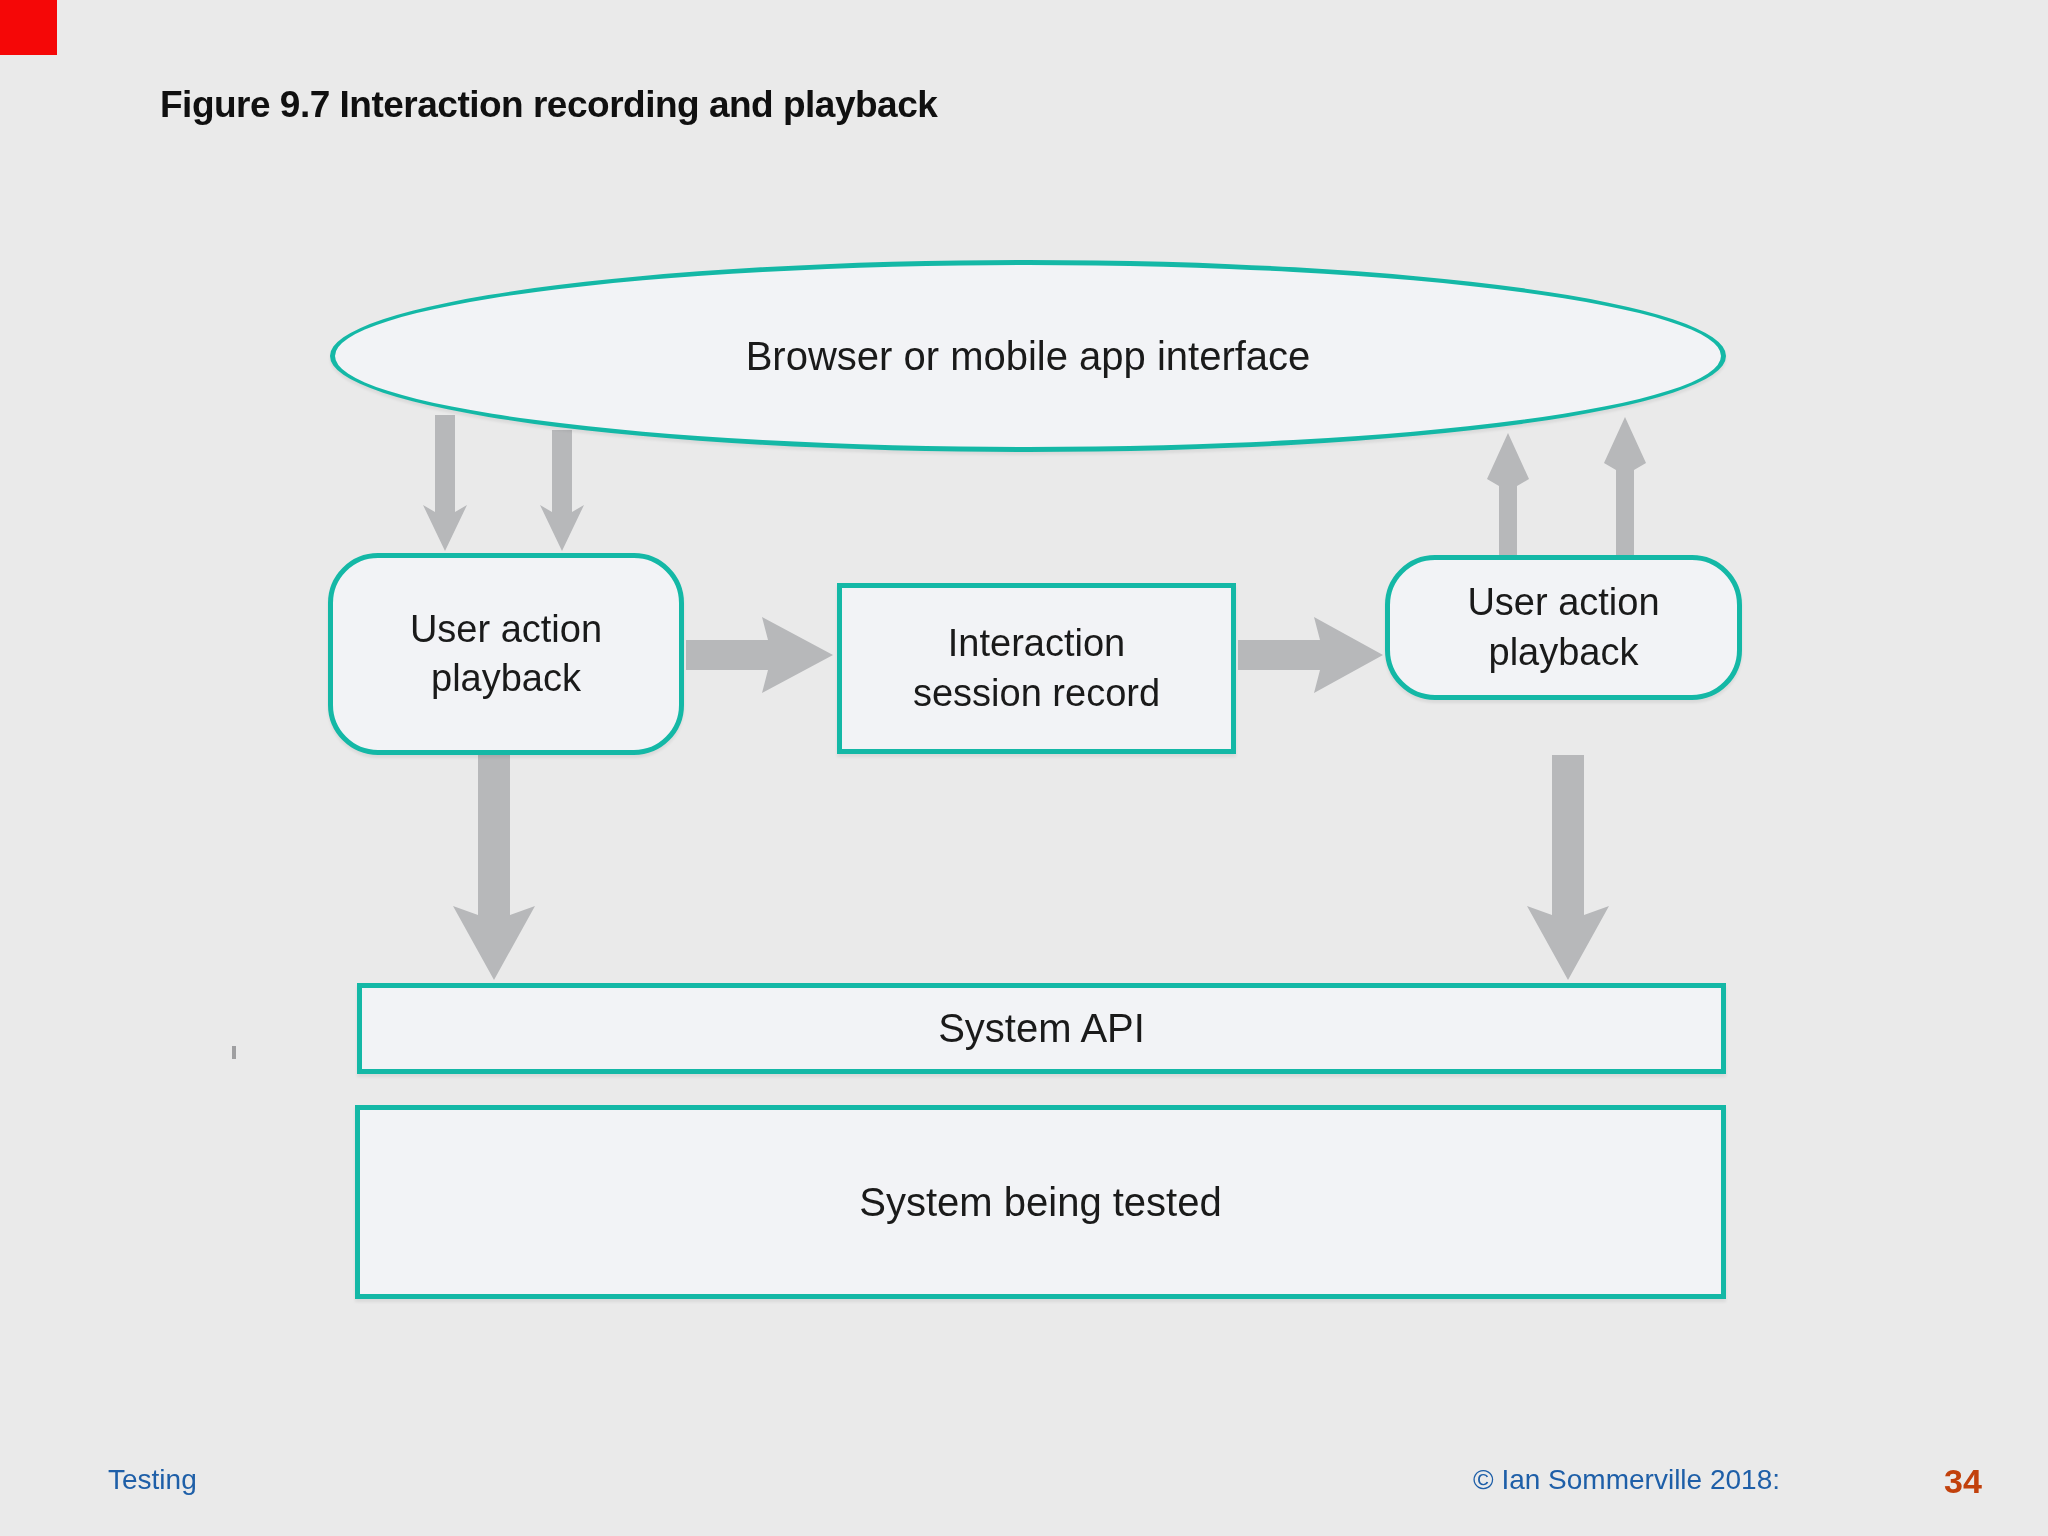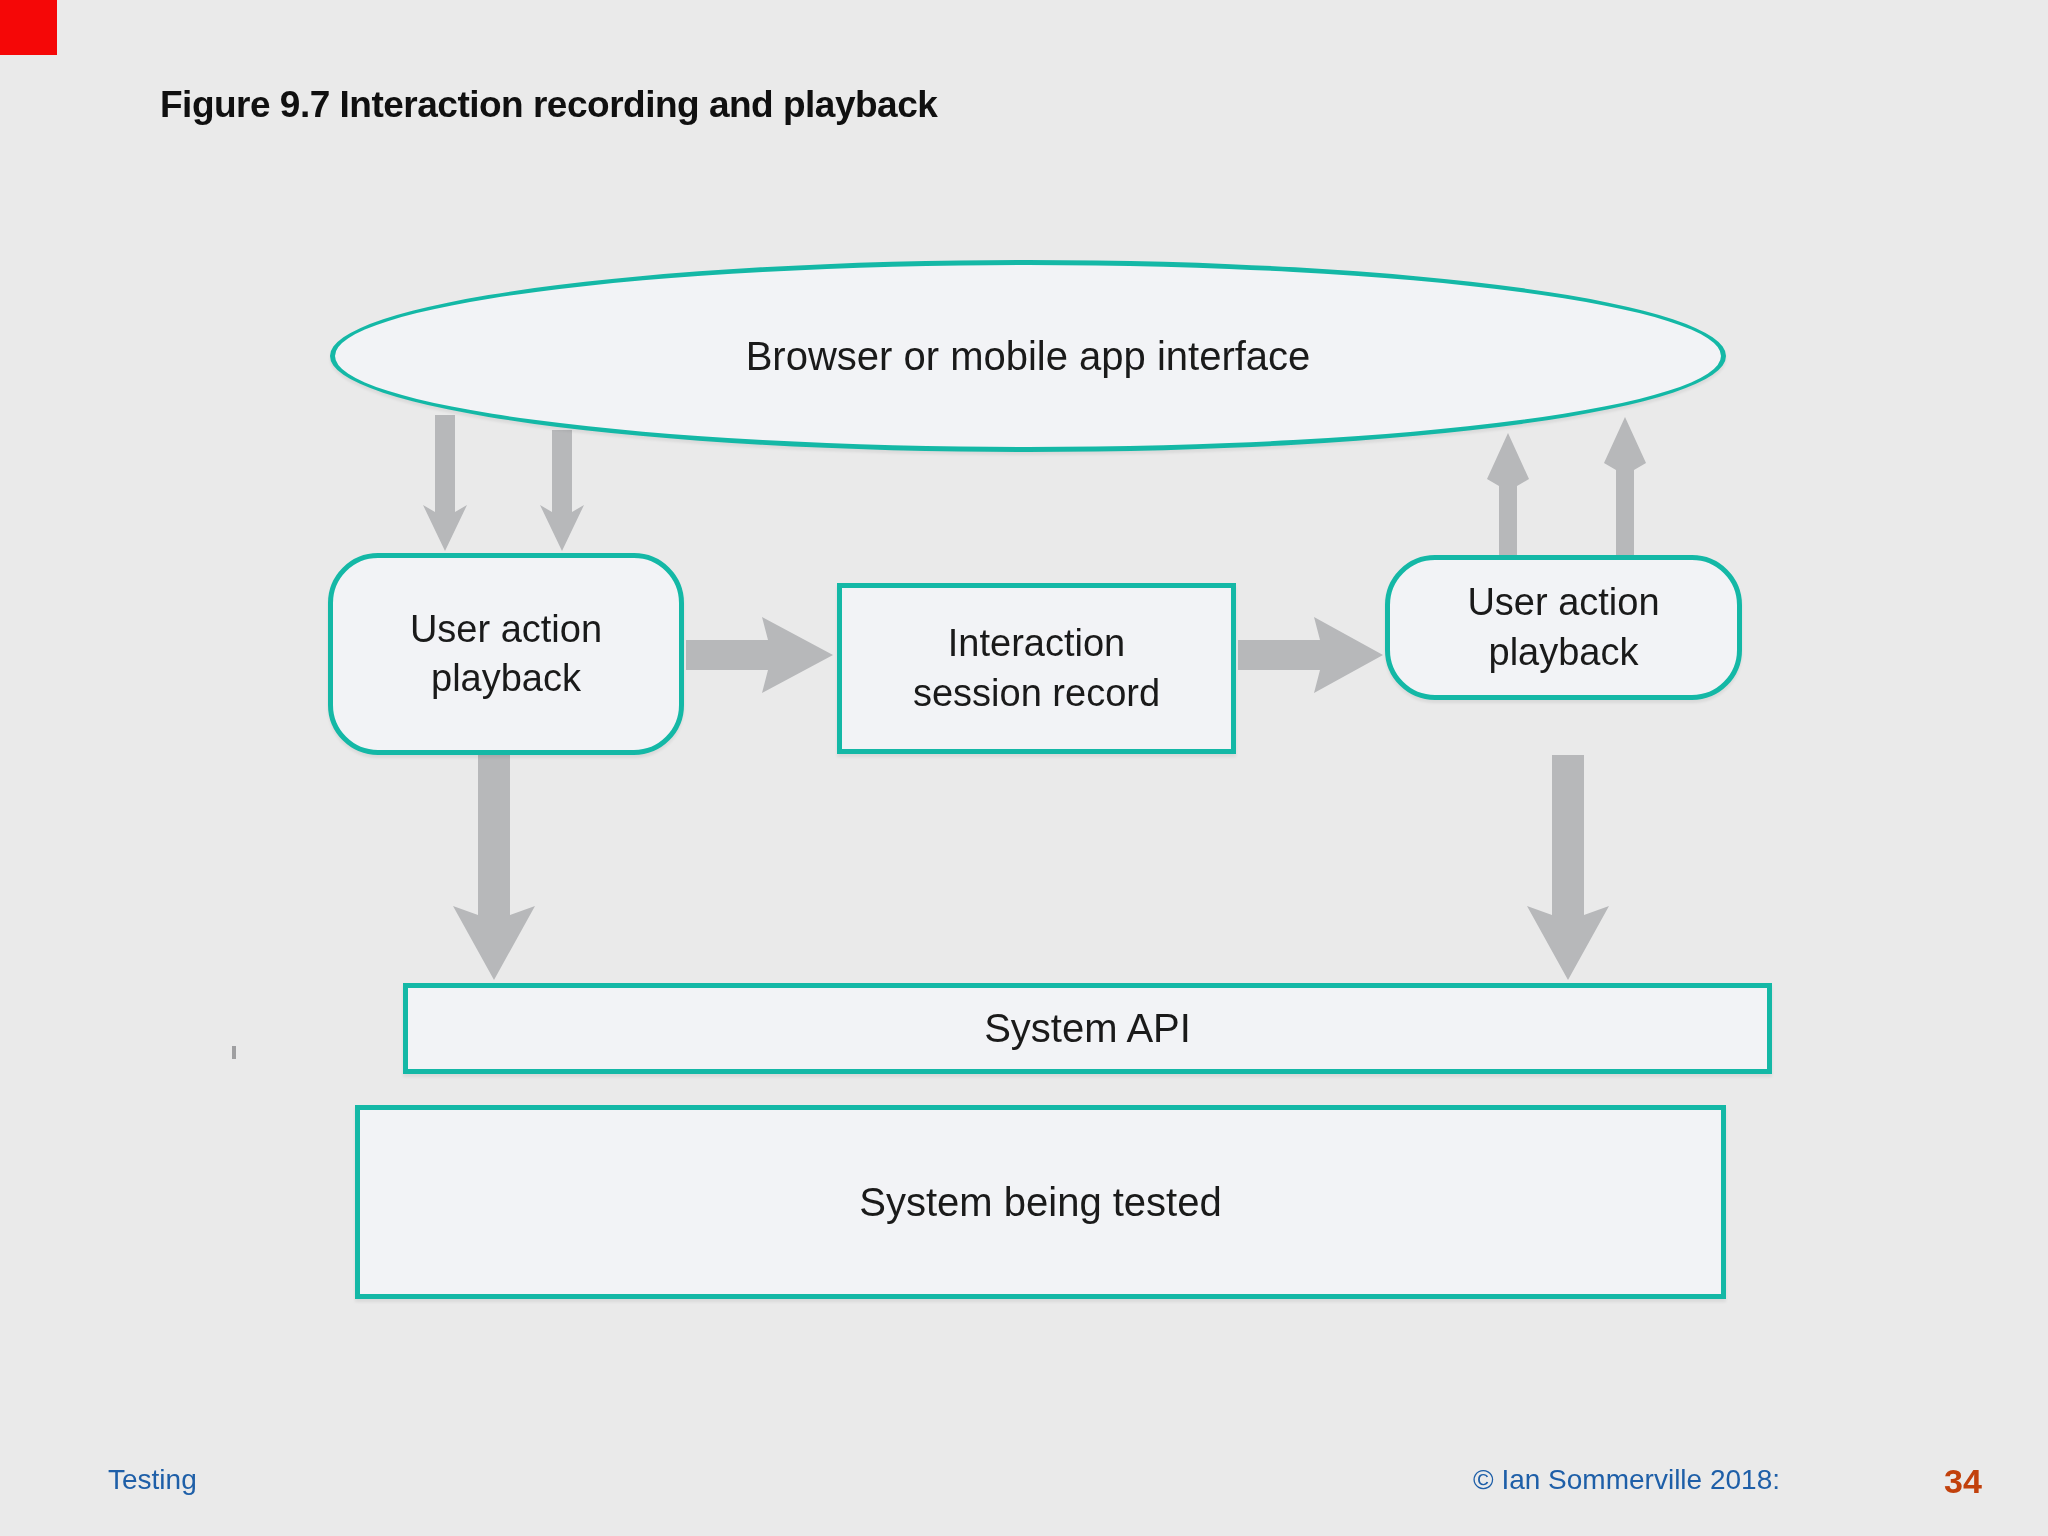--- a/index.html
+++ b/index.html
@@ -23,21 +23,21 @@
   .ellipse{
     left:330px;top:260px;width:1396px;height:192px;
     border-radius:50%;font-size:40px;
   }
   .node-recording{left:328px;top:553px;width:356px;height:202px;border-radius:50px;font-size:38px;}
   .node-recording .lbl{width:250px;line-height:1.3;}
   .node-session{left:837px;top:583px;width:399px;height:171px;font-size:38px;}
   .node-session .lbl{width:300px;line-height:1.3;}
   .node-playback{left:1385px;top:555px;width:357px;height:145px;border-radius:50px;font-size:38px;}
   .node-playback .lbl{width:240px;line-height:1.3;}
-  .node-api{left:357px;top:983px;width:1369px;height:91px;font-size:40px;margin-left:46px;}
+  .node-api{left:357px;top:983px;width:1369px;height:91px;font-size:40px;}
   .node-tested{left:355px;top:1105px;width:1371px;height:194px;font-size:40px;}
   .arrow-layer{position:absolute;left:0;top:0;width:2048px;height:1536px;pointer-events:none;}
   .stray-dash{position:absolute;left:232px;top:1046px;width:4px;height:13px;background:#9f9fa1;}
   .footer-left{position:absolute;left:64px;top:1464px;font-size:28px;color:#1e5fa8;margin-left:44px;}
   .footer-center{position:absolute;left:0;top:1464px;width:1780px;text-align:right;font-size:28px;color:#1e5fa8;}
   .footer-page{position:absolute;left:1944px;top:1462px;font-size:34px;font-weight:bold;color:#c2410c;text-align:center;}
 </style>
 </head>
 <body>
 

